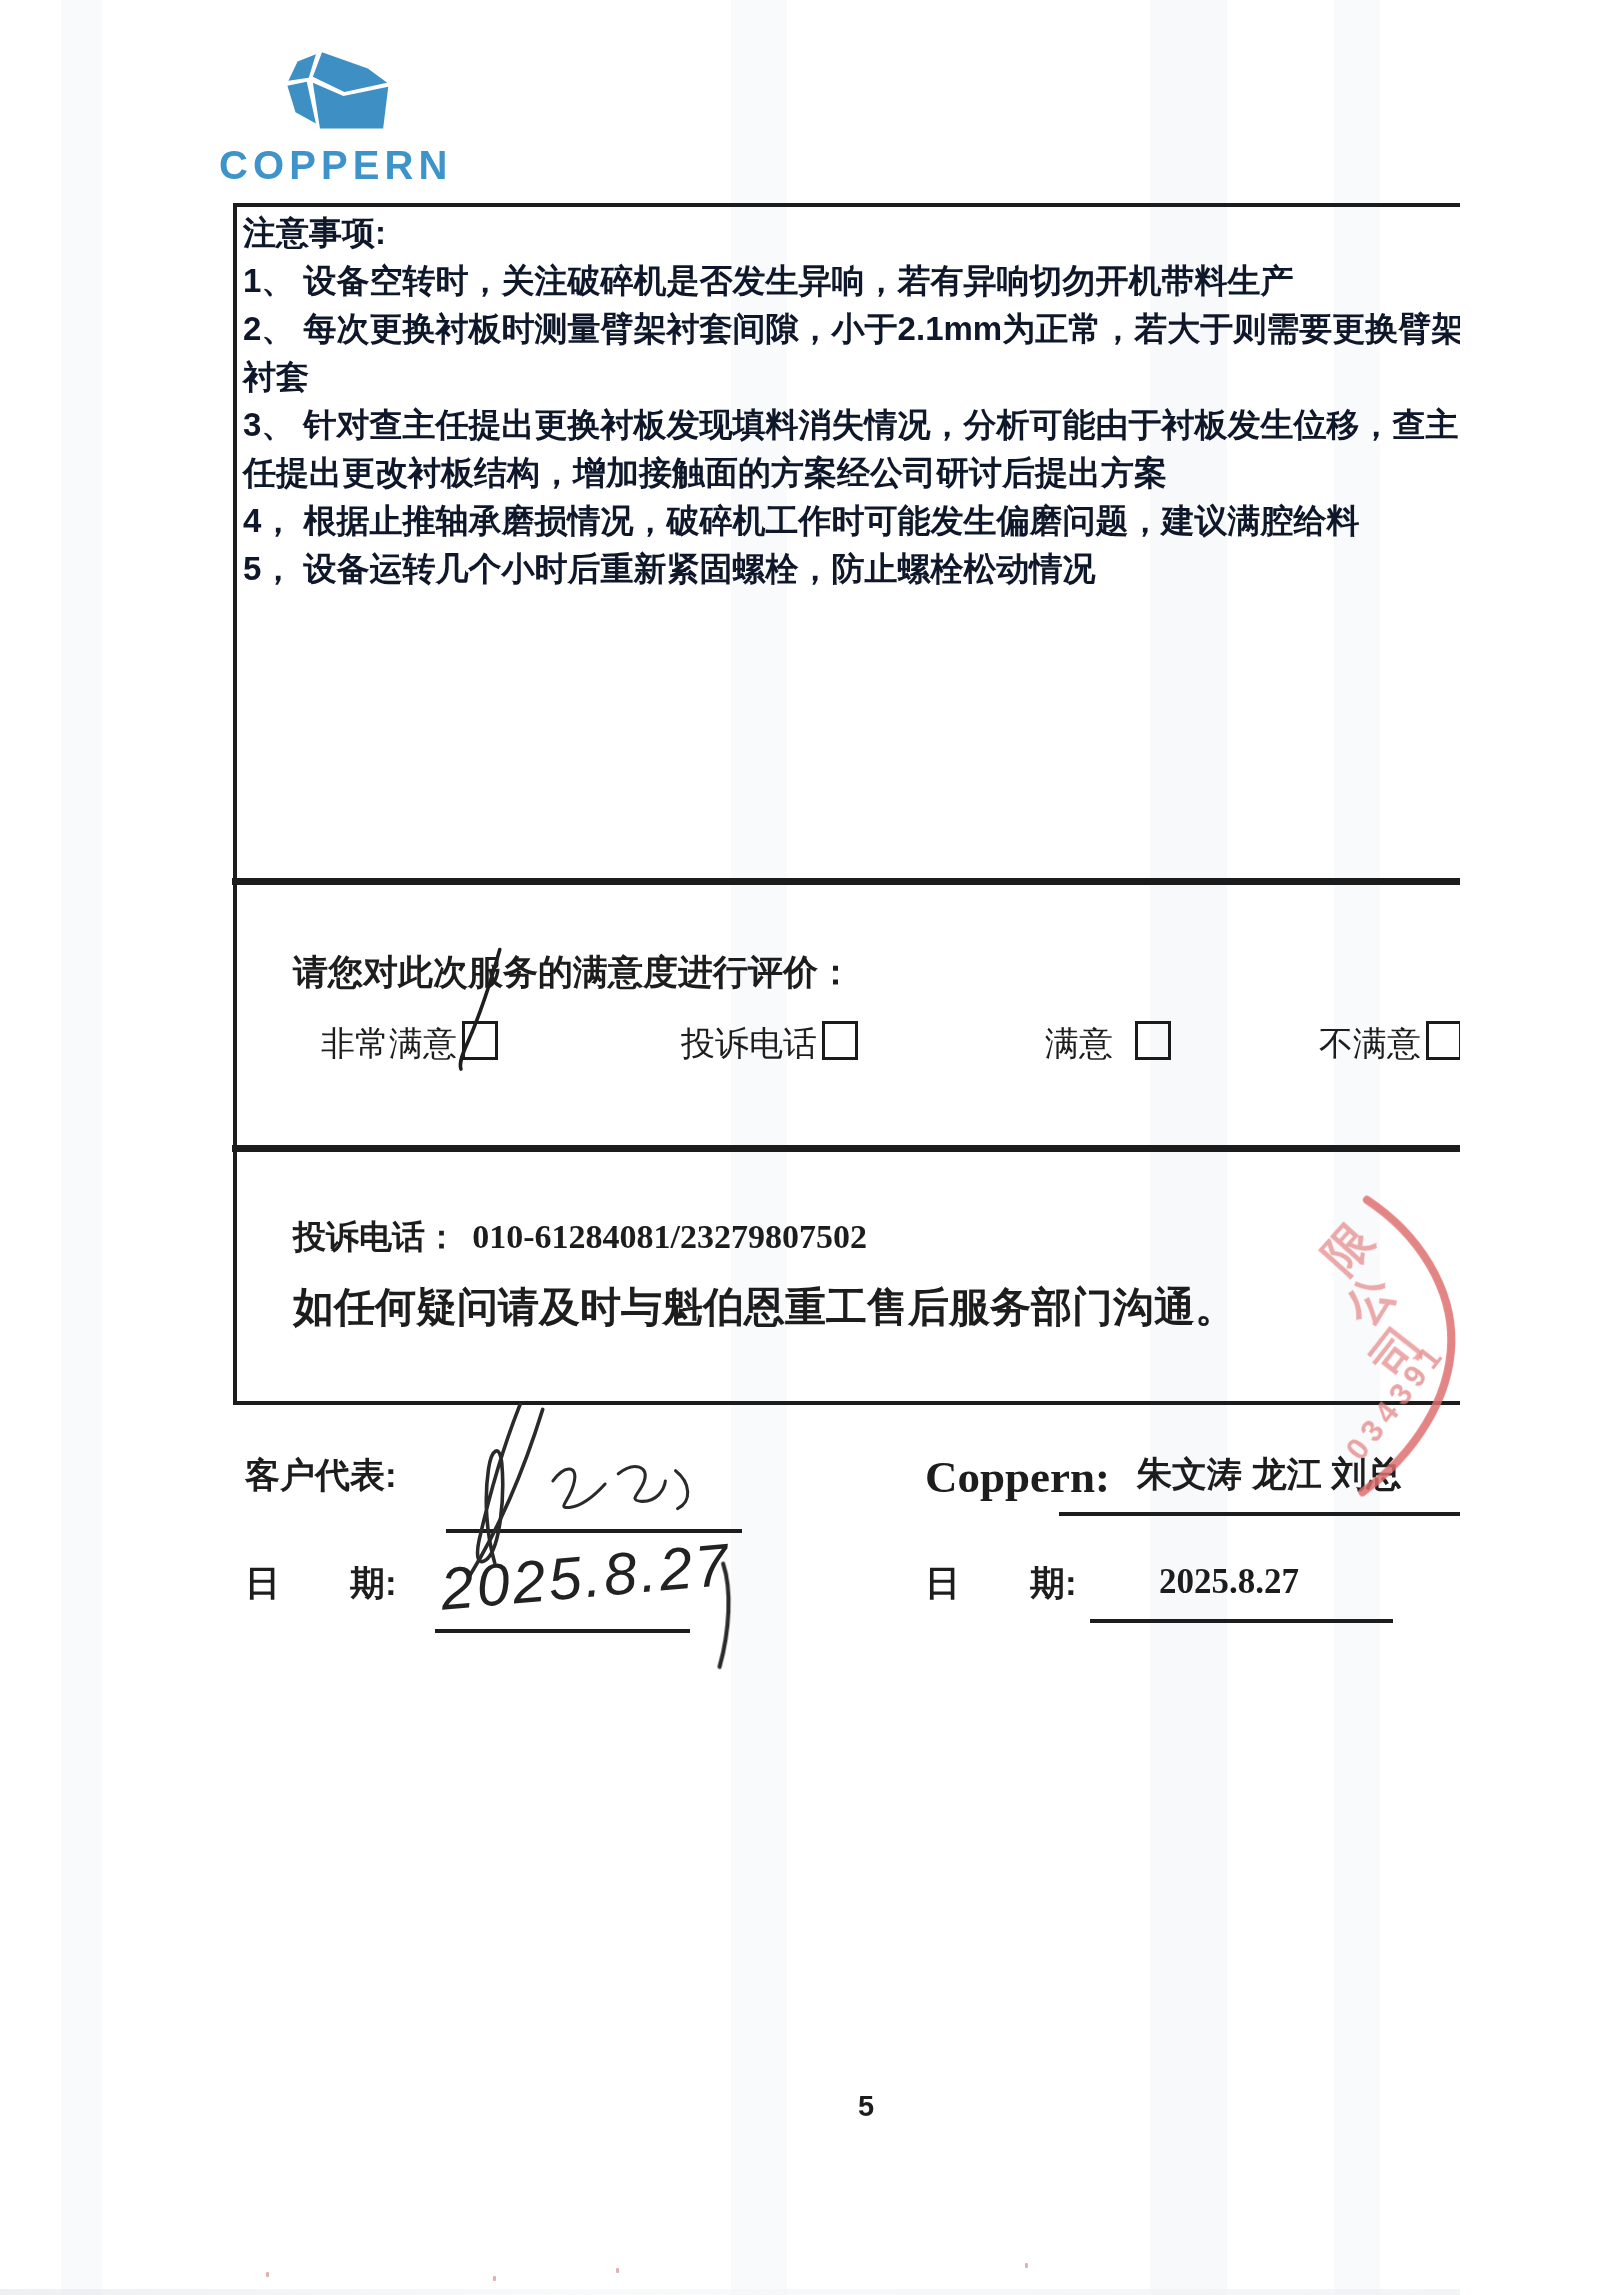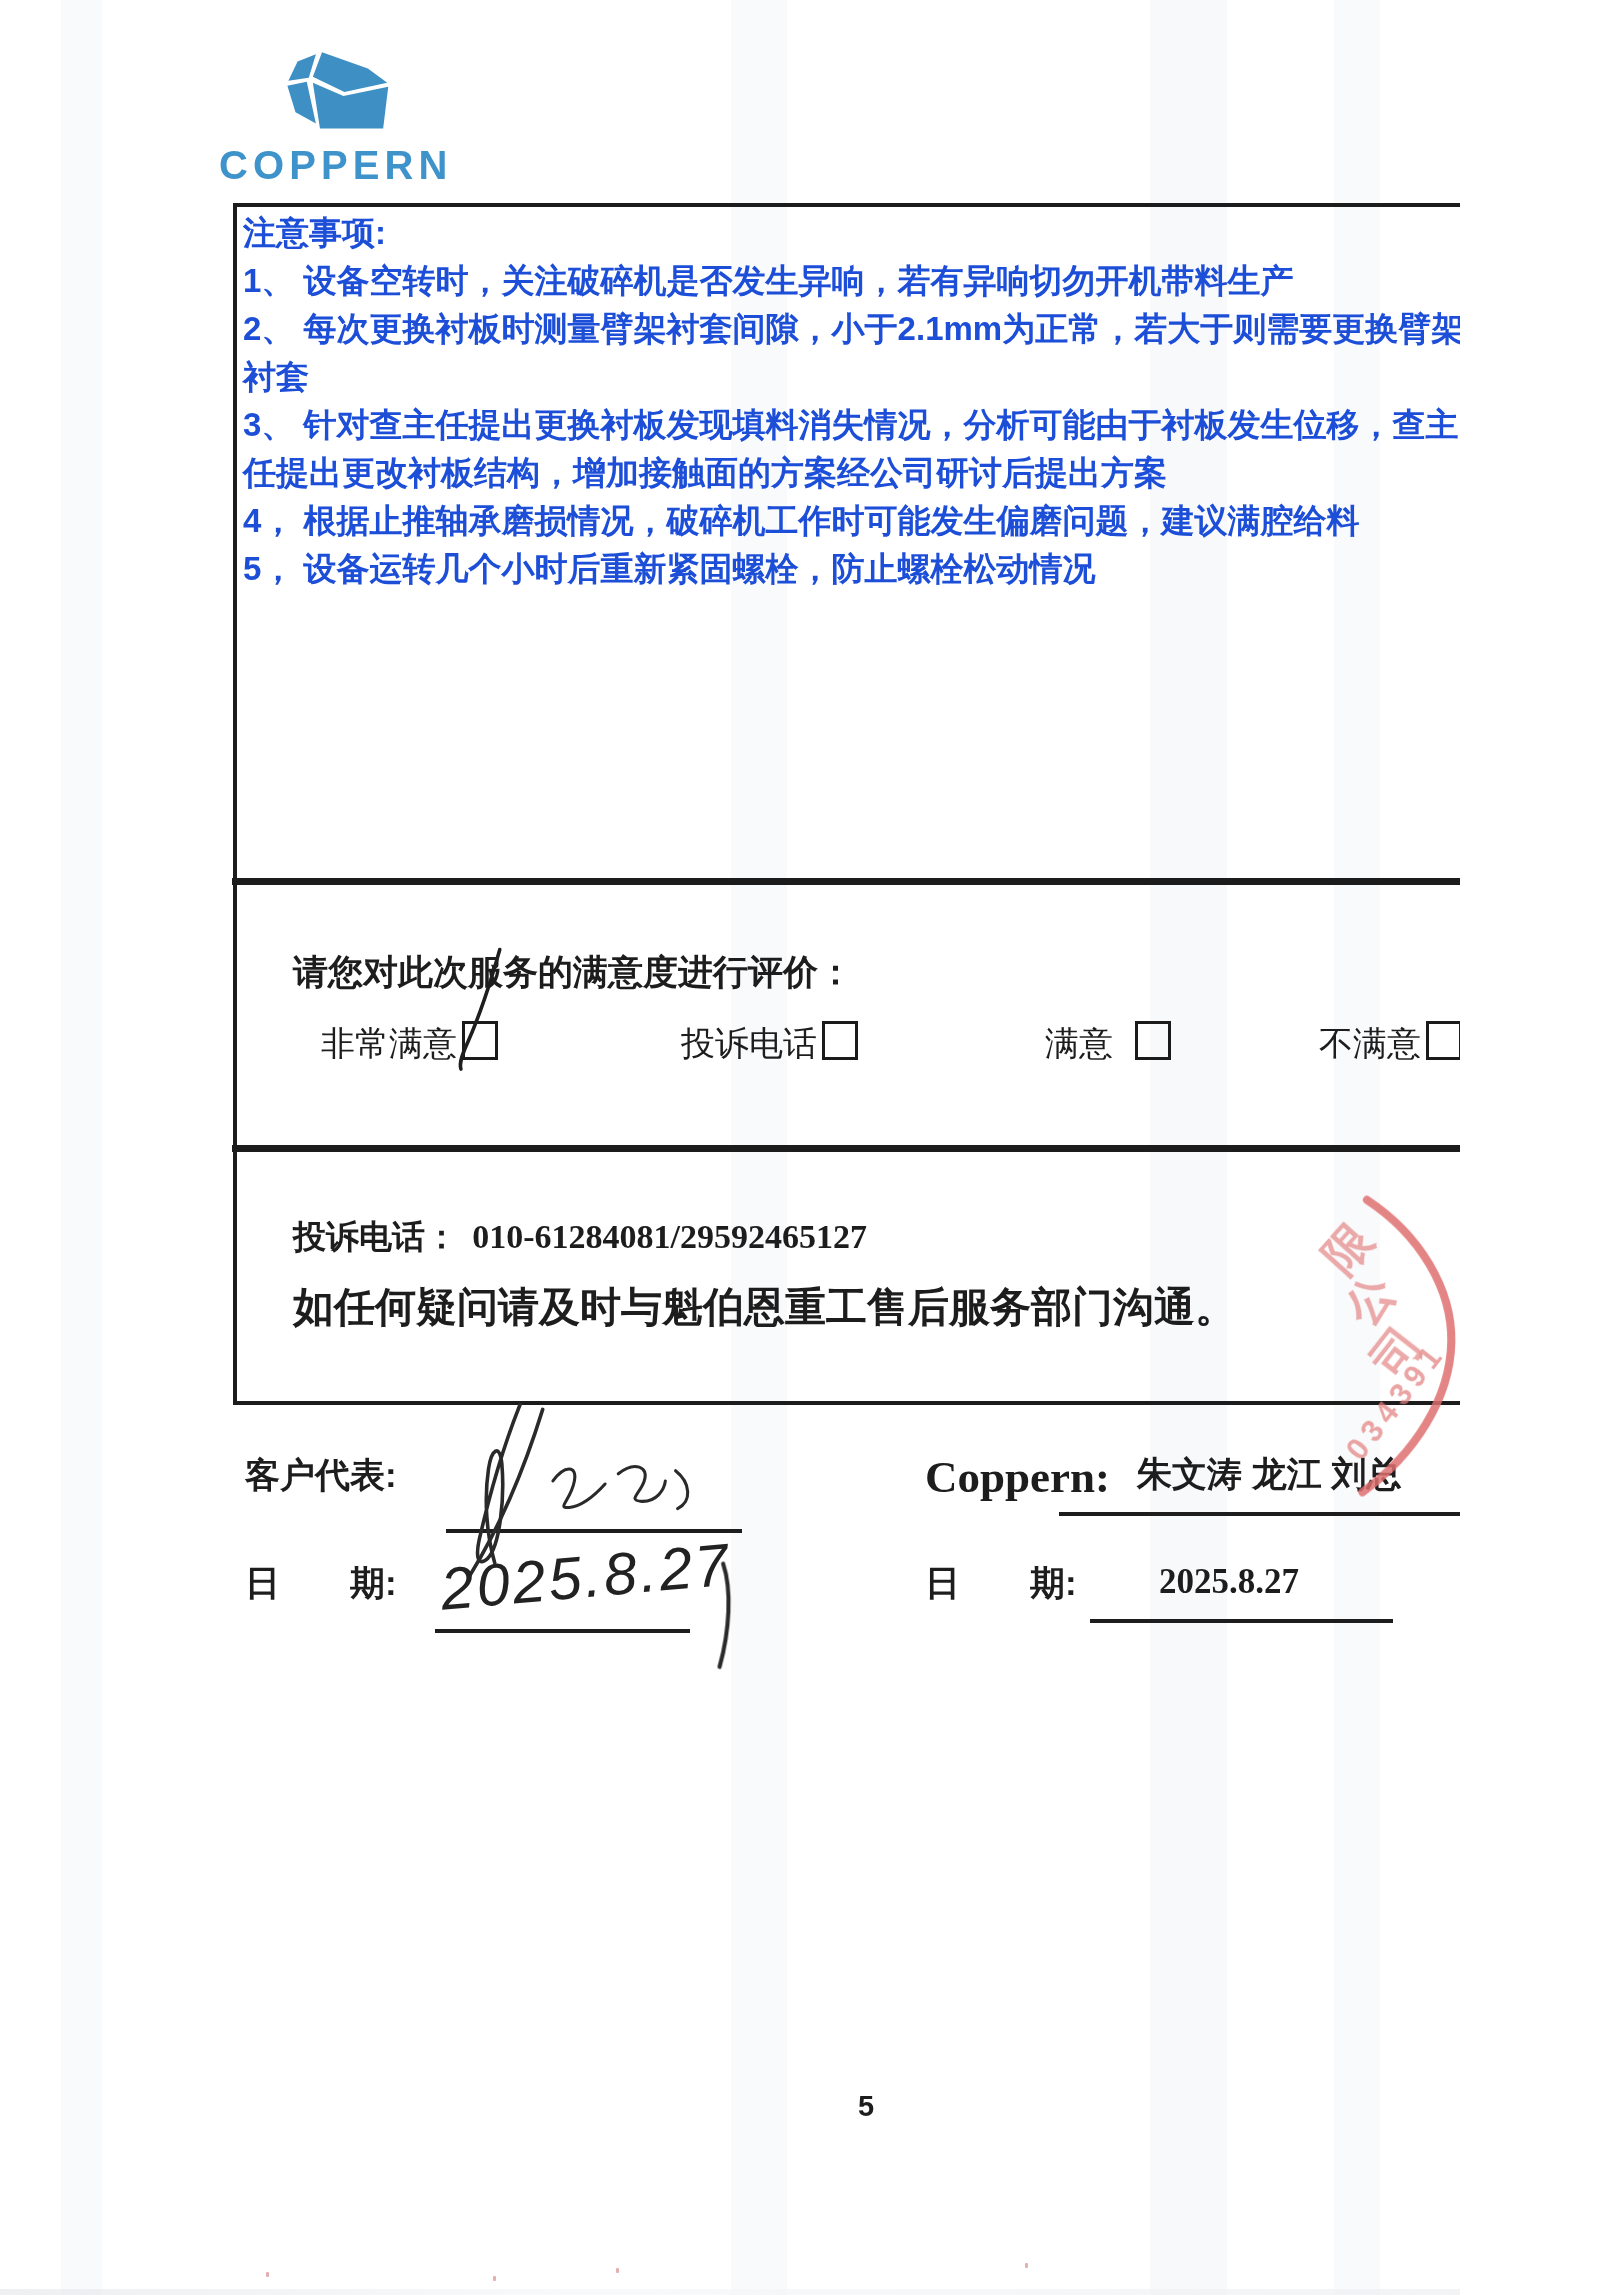--- a/index.html
+++ b/index.html
@@ -25,21 +25,21 @@
     letter-spacing:5.1px;color:#3f93cb;}
 
   
   .doc-table{position:absolute;left:233px;top:203px;width:1251px;height:1202px;
     border:4.6px solid #1c1c1c;box-sizing:border-box;background:transparent;}
   .divider{position:absolute;left:-4.6px;width:1251px;height:6.6px;background:#1c1c1c;}
   .d1{top:671px;}
   .d2{top:938px;}
 
   .notes-text{position:absolute;left:6.1px;top:2px;width:1239px;
-    font-size:33px;font-weight:700;line-height:48px;color:#1d4ed8;}
+    font-size:33px;font-weight:700;line-height:48px;color:#0f172a;}
   .notes-text div{margin:0;}
 
   .survey-title{position:absolute;left:56px;top:742px;font-size:35px;font-weight:700;}
   .option{position:absolute;top:814px;font-size:34px;font-weight:400;white-space:nowrap;margin-left:30px;}
   .opt1{left:54px;}
   .opt2{left:414px;}
   .opt3{left:778px;}
   .opt4{left:1052px;}
   .cbx{display:inline-block;width:30px;height:33px;border:3.1px solid #1b1b1b;
     vertical-align:-5.1px;margin-left:5.1px;}
@@ -111,21 +111,21 @@
       <span>投诉电话</span><span class="cbx"></span>
     </div>
     <div class="option opt3">
       <span>满意</span><span class="cbx"></span>
     </div>
     <div class="option opt4">
       <span>不满意</span><span class="cbx"></span>
     </div>
 
     <div class="phone-line">
-      <span>投诉电话：</span><span class="phone-number">010-61284081/29592465127</span>
+      <span>投诉电话：</span><span class="phone-number">010-61284081/23279807502</span>
     </div>
     <div class="contact-note">如任何疑问请及时与魁伯恩重工售后服务部门沟通。</div>
   </div>
 
   <div class="siglabel client-label">客户代表:</div>
   <div class="siglabel company-label">Coppern:</div>
   <div class="company-names">朱文涛 龙江 刘总</div>
   <div class="siglabel client-date-label">日　　期:</div>
   <div class="siglabel company-date-label">日　　期:</div>
   <div class="company-date-value">2025.8.27</div>

